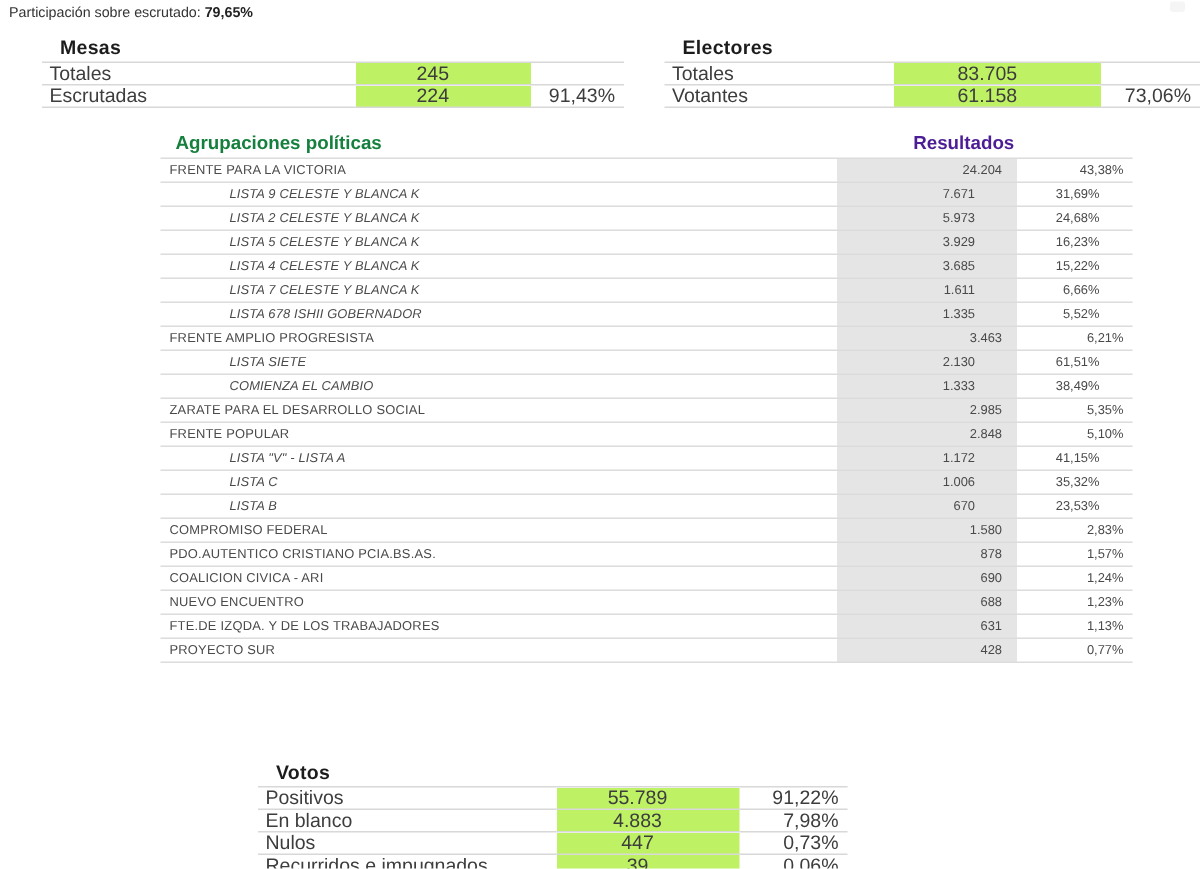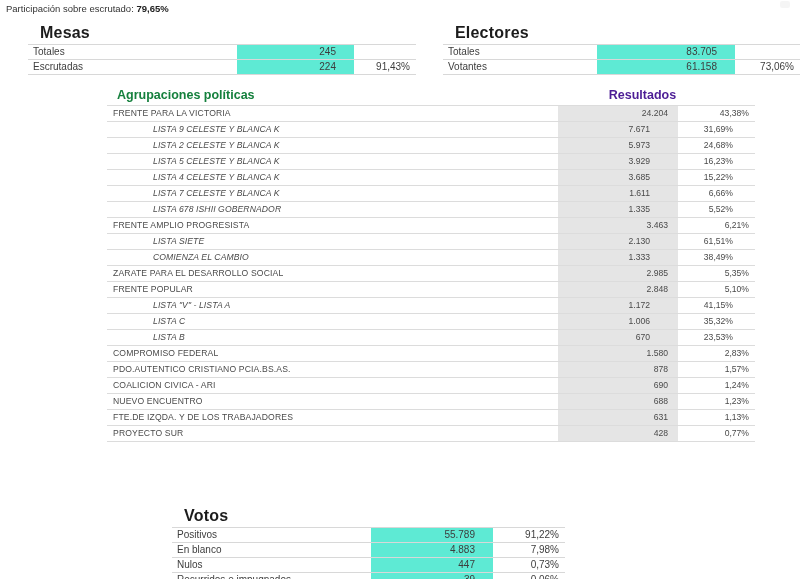--- a/index.html
+++ b/index.html
@@ -40,49 +40,49 @@
     background: #f2f2f2;
     border-radius: 2px;
     opacity: .75;
   }
 
   
   .summary-block {
     position: absolute;
   }
   .summary-title {
-    font-size: 16px;
+    font-size: 13px;
     font-weight: bold;
     color: #1c1c1c;
     padding-left: 12px;
     padding-bottom: 2px;
     letter-spacing: .2px;
   }
   table.grid {
     border-collapse: collapse;
     table-layout: fixed;
-    font-size: 10px;
+    font-size: 13px;
     color: #3d3d3d;
   }
   table.grid td {
     border-top: 1px solid #d8d8d8;
     border-bottom: 1px solid #d8d8d8;
     padding: 1px 4px 2px 4px;
     height: 11px;
     line-height: 11px;
     white-space: nowrap;
     overflow: hidden;
   }
   table.grid td.lbl {
     text-align: left;
     padding-left: 5px;
   }
   table.grid td.num {
-    text-align: right;
-    background: #5eead4;
+    text-align: center;
+    background: #bef264;
     padding-right: 18px;
   }
   table.grid td.pct {
     text-align: right;
     padding-right: 6px;
   }
 
   
   #mesas-block { left: 28px; top: 24px; }
   #mesas-block td.lbl { width: 200px; }

